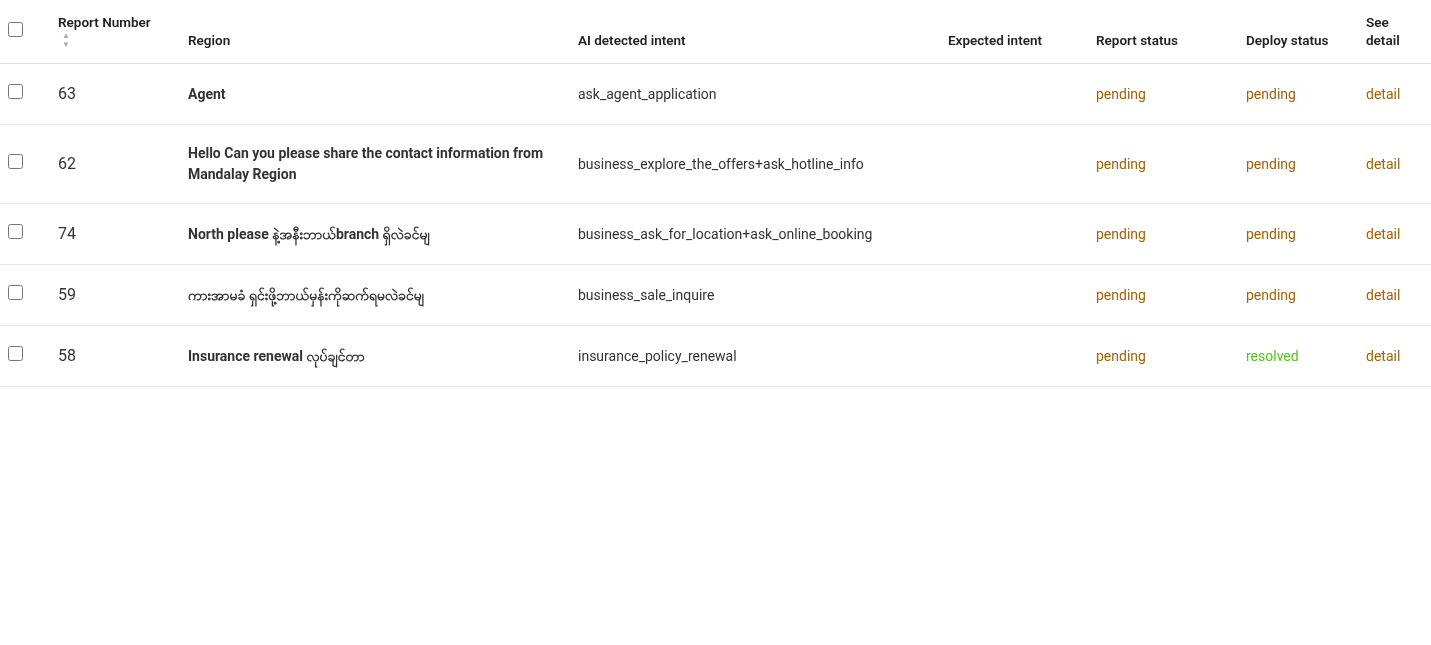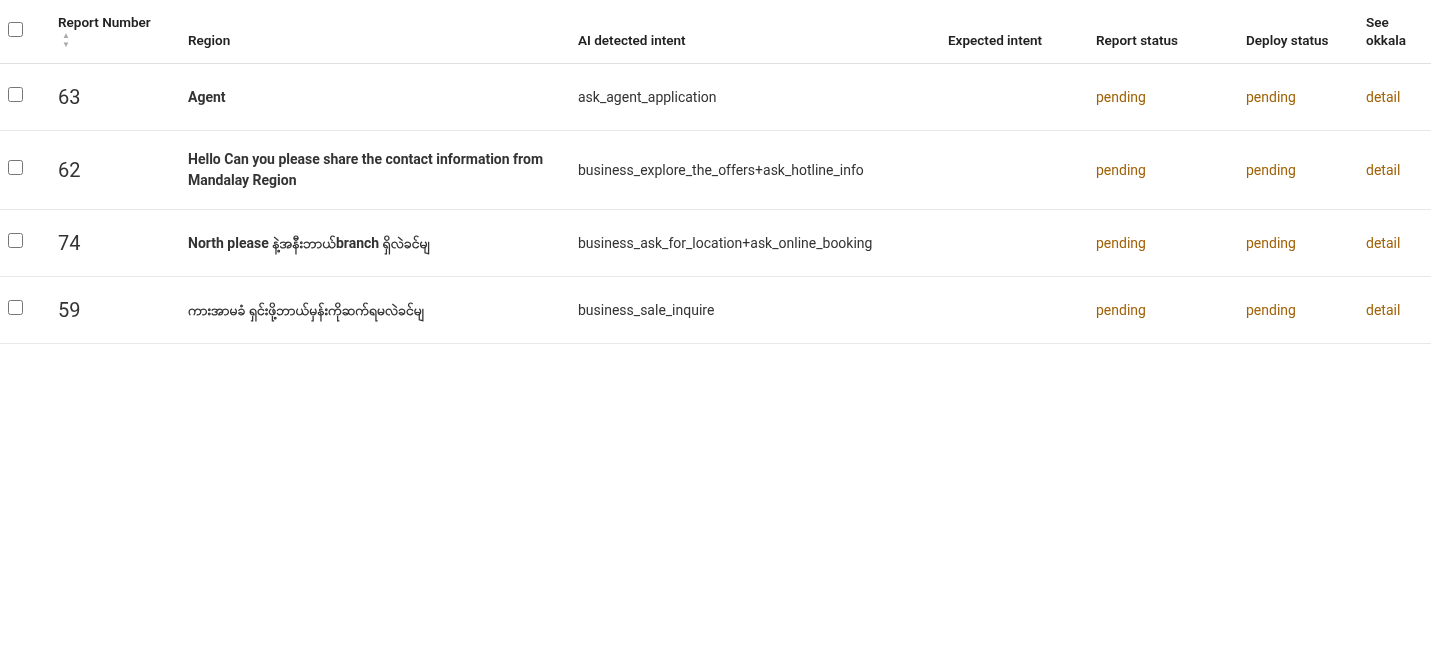--- a/index.html
+++ b/index.html
@@ -100,21 +100,21 @@
       text-decoration: none;
     }
 
     .link-green {
       color: #52c41a;
       cursor: pointer;
       text-decoration: none;
     }
 
     .issue-number {
-      font-size: 20px;
+      font-size: 16px;
       color: #333;
     }
 
     .message-cell {
       word-break: break-word;
       font-weight: bold;
     }
 
     .intent-cell {
       word-break: break-all;
@@ -156,21 +156,21 @@
         <th>
           <span>Expected intent</span>
         </th>
         <th>
           <span>Report status</span>
         </th>
         <th>
           <span>Deploy status</span>
         </th>
         <th>
-          <span>See okkala</span>
+          <span>See detail</span>
         </th>
       </tr>
     </thead>
     <tbody id="table-body">
     <tr>
           <td class="checkbox-col"><input type="checkbox" style=""></td>
           <td class="issue-number">63</td>
           <td class="message-cell">Agent</td>
           <td class="intent-cell">ask_agent_application</td>
           <td></td>
@@ -201,15 +201,25 @@
         <tr>
           <td class="checkbox-col"><input type="checkbox" style=""></td>
           <td class="issue-number">59</td>
           <td class="message-cell">ကားအာမခံ ရှင်းဖို့ဘာယ်မှန်းကိုဆက်ရမလဲခင်မျ</td>
           <td class="intent-cell">business_sale_inquire</td>
           <td></td>
           <td><a class="link-blue" href="#">pending</a></td>
           <td><a class="link-blue" href="#">pending</a></td>
           <td><a class="link-blue" href="#">detail</a></td>
         </tr>
+        <tr>
+          <td class="checkbox-col"><input type="checkbox" style=""></td>
+          <td class="issue-number">58</td>
+          <td class="message-cell">Insurance renewal လုပ်ချင်တာ</td>
+          <td class="intent-cell">insurance_policy_renewal</td>
+          <td></td>
+          <td><a class="link-blue" href="#">pending</a></td>
+          <td><a class="link-green" href="#">resolved</a></td>
+          <td><a class="link-blue" href="#">detail</a></td>
+        </tr>
       </tbody>
   </table>
 </div>
 
 </body></html>

